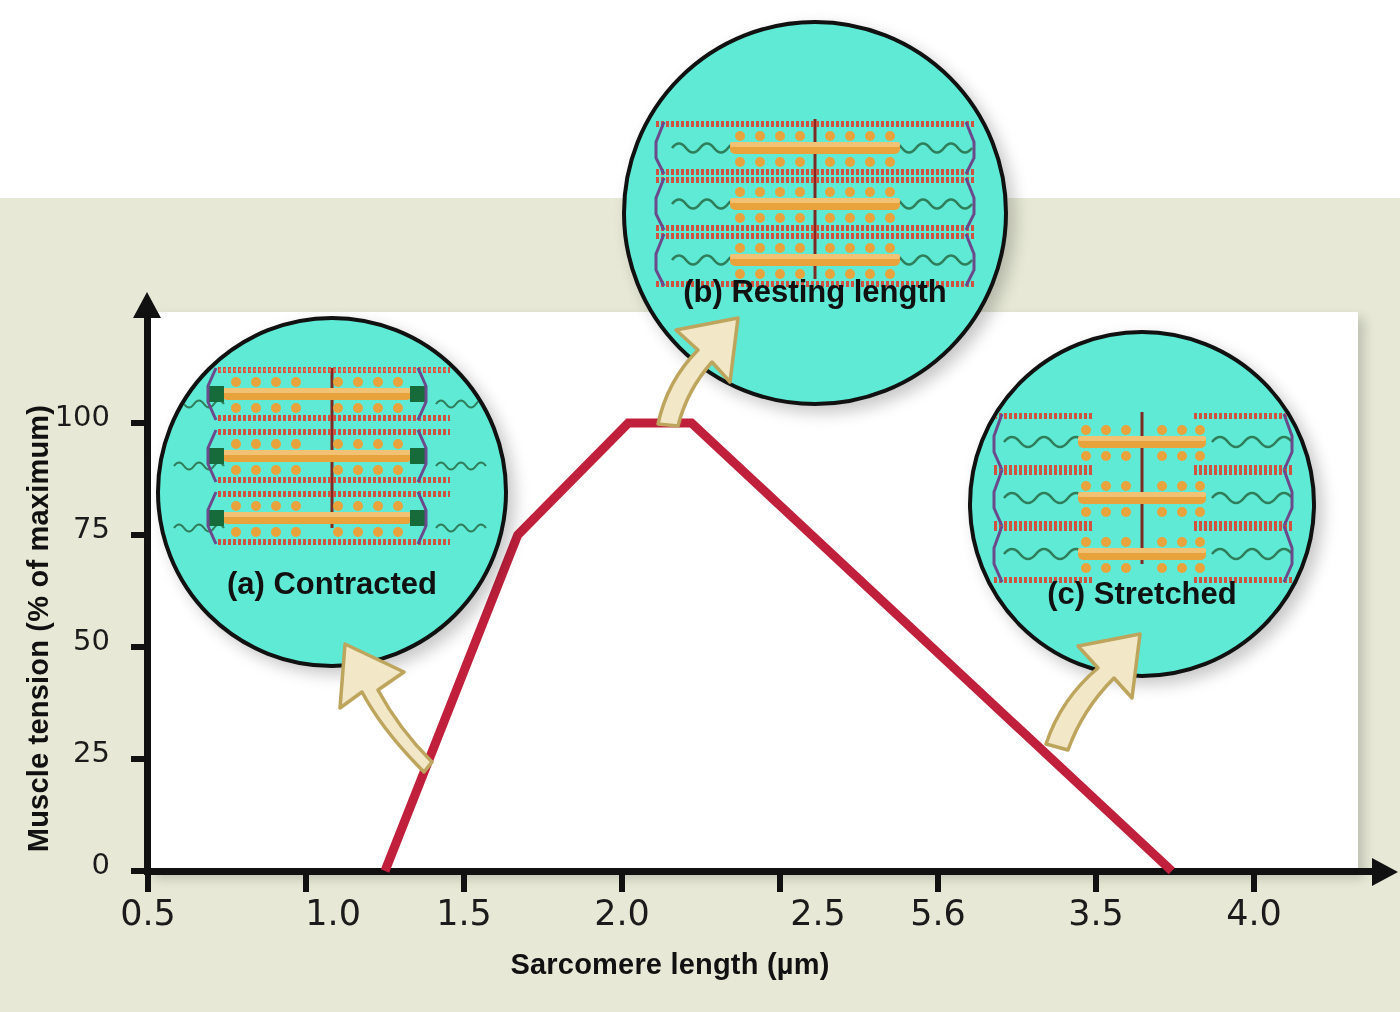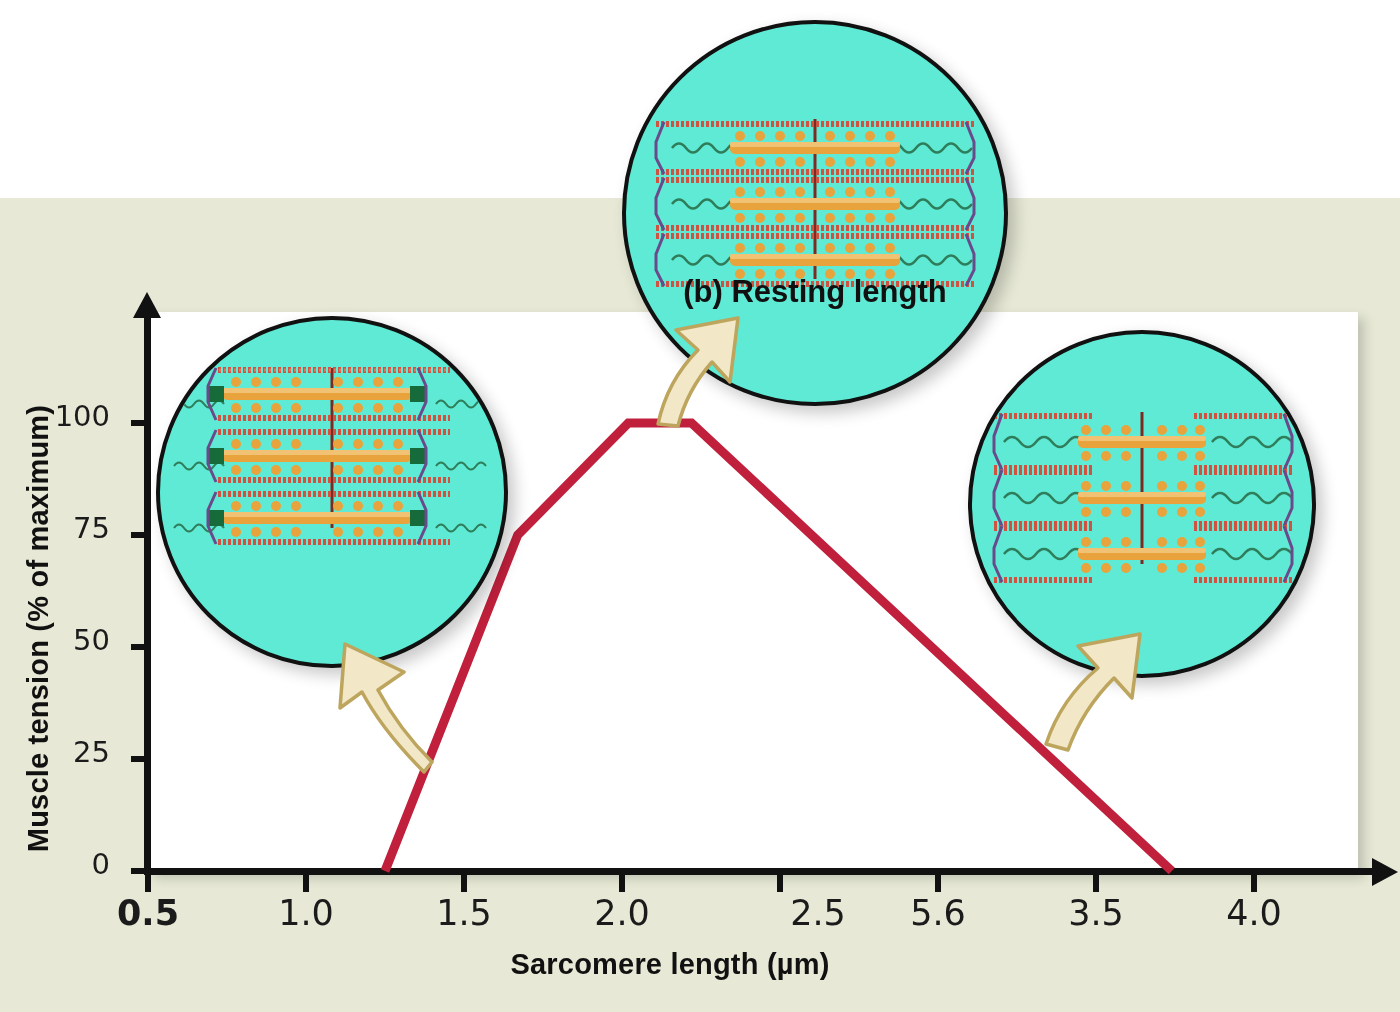--- a/index.html
+++ b/index.html
@@ -96,23 +96,23 @@
     <div class="ylabel-txt" style="left: 20px; top: 735px; right: auto;">25</div>
     <div class="ytick" style="top: 644px;"></div>
     <div class="ylabel-txt" style="left: 20px; top: 623px; right: auto;">50</div>
     <div class="ytick" style="top: 532px;"></div>
     <div class="ylabel-txt" style="left: 20px; top: 511px; right: auto;">75</div>
     <div class="ytick" style="top: 420px;"></div>
     <div class="ylabel-txt" style="left: 20px; top: 399px; right: auto;">100</div>
   </div>
 <div id="xtick-host">
     <div class="xtick" style="left: 145px;"></div>
-    <div class="xlabel-txt" style="left: 93px; font-weight: bold;">0.5</div>
+    <div class="xlabel-txt" style="left: 93px;">0.5</div>
     <div class="xtick" style="left: 303px;"></div>
-    <div class="xlabel-txt" style="left: 251px;">1.0</div>
+    <div class="xlabel-txt" style="left: 251px; text-align: right;">1.0</div>
     <div class="xtick" style="left: 461px;"></div>
     <div class="xlabel-txt" style="left: 409px;">1.5</div>
     <div class="xtick" style="left: 619px;"></div>
     <div class="xlabel-txt" style="left: 567px;">2.0</div>
     <div class="xtick" style="left: 777px;"></div>
     <div class="xlabel-txt" style="left: 763px;">2.5</div>
     <div class="xtick" style="left: 935px;"></div>
     <div class="xlabel-txt" style="left: 883px;">5.6</div>
     <div class="xtick" style="left: 1093px;"></div>
     <div class="xlabel-txt" style="left: 1041px;">3.5</div>
@@ -232,20 +232,21 @@
             </g>
             <rect x="48" y="4" width="16" height="16" fill="#176b3a"></rect>
             <rect x="250" y="4" width="16" height="16" fill="#176b3a"></rect>
             <path d="M56 -14 L48 4 L48 20 L56 38" fill="none" stroke="#6b4a8c" stroke-width="3"></path>
             <path d="M258 -14 L266 4 L266 20 L258 38" fill="none" stroke="#6b4a8c" stroke-width="3"></path>
           </g>
         </g>
       </g>
     </svg>
   </div>
+  <div class="callout-caption" style="top:246px;">(a) Contracted</div>
 </div>
 
 <div class="callout" style="left:622px;top:20px;width:378px;height:378px;">
   <div class="sarco-wrap">
     <svg viewBox="0 0 378 378" xmlns="http://www.w3.org/2000/svg">
       <line x1="189" y1="95" x2="189" y2="255" stroke="#7d2b22" stroke-width="3"></line>
 
       <g transform="translate(0,112)">
         <line x1="30" y1="-12" x2="348" y2="-12" stroke="#cf5340" stroke-width="6" stroke-dasharray="3 2"></line>
         <line x1="30" y1="36" x2="348" y2="36" stroke="#cf5340" stroke-width="6" stroke-dasharray="3 2"></line>
@@ -417,20 +418,21 @@
           <circle cx="154" cy="26" r="5"></circle>
           <circle cx="190" cy="26" r="5"></circle>
             <circle cx="210" cy="26" r="5"></circle>
           <circle cx="228" cy="26" r="5"></circle>
         </g>
         <path d="M30 -16 L22 6 L22 22 L30 40" fill="none" stroke="#6b4a8c" stroke-width="3"></path>
         <path d="M312 -16 L320 6 L320 22 L312 40" fill="none" stroke="#6b4a8c" stroke-width="3"></path>
       </g>
     </svg>
   </div>
+  <div class="callout-caption" style="top:242px;">(c) Stretched</div>
 </div>
 
 <svg class="arrow-layer" viewBox="0 0 1400 1012" xmlns="http://www.w3.org/2000/svg">
 
   <g>
     <path d="M432 762 C 410 740 392 716 378 690
              L 404 672 L 345 644 L 340 708 L 362 692
              C 378 722 400 748 424 772 Z" fill="#f2e7c6" stroke="#bda55d" stroke-width="3.5" stroke-linejoin="round"></path>
   </g>
 

